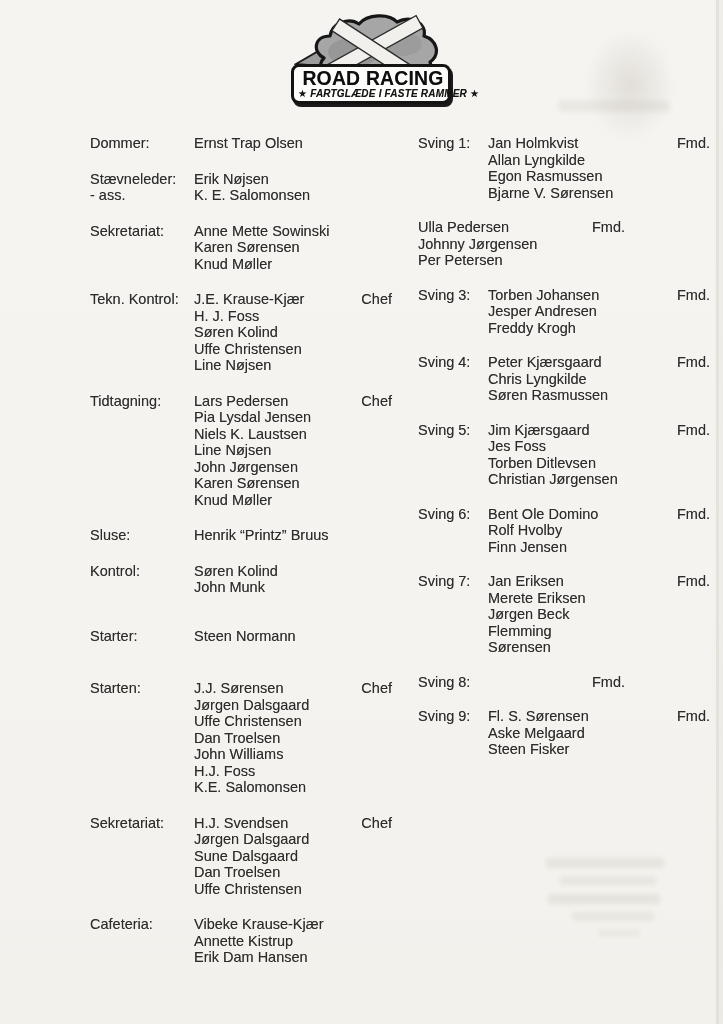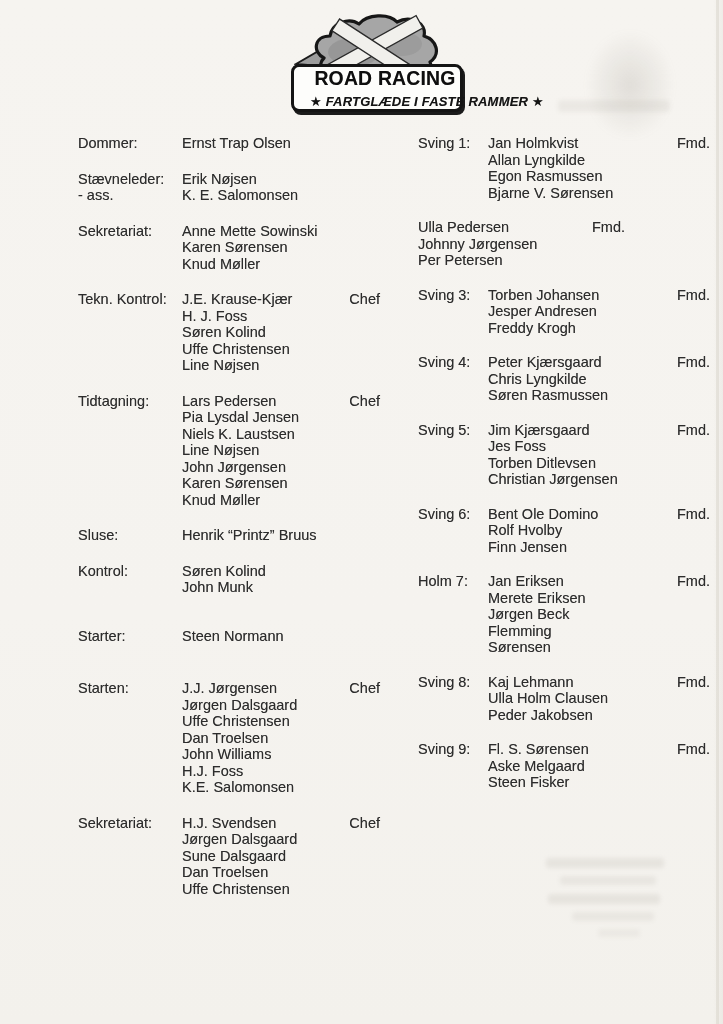--- a/index.html
+++ b/index.html
@@ -49,45 +49,44 @@
   .banner {
     position: absolute;
     left: 3px;
     top: 52px;
     width: 150px;
     background: #fdfdfb;
     border: 3px solid #141414;
     border-radius: 8px;
     box-shadow: 2px 3px 0 0 #1b1b1b;
     text-align: center;
-    padding: 1px 0 3px 16px;
+    padding: 1px 0 3px 4px;
   }
   .banner-title {
     font-weight: 700;
     font-size: 20px;
     line-height: 21px;
     letter-spacing: 0.2px;
     color: #0e0e0e;
     white-space: nowrap;
     transform: scaleX(0.97);
     transform-origin: center;
   }
   .banner-tagline {
     font-weight: 700;
     font-style: italic;
-    font-size: 13px;
+    font-size: 10px;
     line-height: 9px;
     letter-spacing: 0.2px;
     color: #141414;
     white-space: nowrap;
-    margin-top: 8px;
   }
   
   .col { position: absolute; top: 135px; }
-  .col-left  { left: 78px;  width: 302px; }
+  .col-left  { left: 90px;  width: 302px; }
   .col-right { left: 418px; width: 292px; }
   .section { display: grid; margin-bottom: 19px; }
   .col-left  .section { grid-template-columns: 104px 158px 1fr; }
   .col-right .section { grid-template-columns: 70px 137px 1fr; margin-bottom: 18px; }
   
   .col-left .section:nth-child(8) { margin-bottom: 36px; margin-top: 32px; }
   .role-label, .names-list, .tag-label { white-space: nowrap; }
   .tag-label { text-align: right; }
   
   .artifact {
@@ -232,21 +231,21 @@
           <div>Steen Normann</div>
         </div>
       <div class="tag-label"></div>
     </div>
 
     <div class="section">
       <div class="role-label">
           <div>Starten:</div>
         </div>
       <div class="names-list">
-          <div>J.J. Jørgensen</div>
+          <div>J.J. Sørensen</div>
           <div>Jørgen Dalsgaard</div>
           <div>Uffe Christensen</div>
           <div>Dan Troelsen</div>
           <div>John Williams</div>
           <div>H.J. Foss</div>
           <div>K.E. Salomonsen</div>
         </div>
       <div class="tag-label">Chef</div>
     </div>
 
@@ -257,20 +256,31 @@
       <div class="names-list">
           <div>H.J. Svendsen</div>
           <div>Jørgen Dalsgaard</div>
           <div>Sune Dalsgaard</div>
           <div>Dan Troelsen</div>
           <div>Uffe Christensen</div>
         </div>
       <div class="tag-label">Chef</div>
     </div>
 
+    <div class="section">
+      <div class="role-label">
+          <div>Cafeteria:</div>
+        </div>
+      <div class="names-list">
+          <div>Vibeke Krause-Kjær</div>
+          <div>Annette Kistrup</div>
+          <div>Erik Dam Hansen</div>
+        </div>
+      <div class="tag-label"></div>
+    </div>
   </div>
 
   <div class="col col-right" id="col-right">
     <div class="section">
       <div class="role-label">
           <div>Sving 1:</div>
         </div>
       <div class="names-list">
           <div>Jan Holmkvist</div>
           <div>Allan Lyngkilde</div>
@@ -333,40 +343,35 @@
       <div class="names-list">
           <div>Bent Ole Domino</div>
           <div>Rolf Hvolby</div>
           <div>Finn Jensen</div>
         </div>
       <div class="tag-label">Fmd.</div>
     </div>
 
     <div class="section">
       <div class="role-label">
-          <div>Holm 7:</div>
+          <div>Sving 7:</div>
         </div>
       <div class="names-list">
           <div>Jan Eriksen</div>
           <div>Merete Eriksen</div>
           <div>Jørgen Beck</div>
           <div>Flemming</div>
           <div>Sørensen</div>
         </div>
       <div class="tag-label">Fmd.</div>
     </div>
 
     <div class="section">
       <div class="role-label">
           <div>Sving 8:</div>
-        </div>
-      <div class="names-list">
-          <div>Kaj Lehmann</div>
-          <div>Ulla Holm Clausen</div>
-          <div>Peder Jakobsen</div>
         </div>
       <div class="tag-label">Fmd.</div>
     </div>
 
     <div class="section">
       <div class="role-label">
           <div>Sving 9:</div>
         </div>
       <div class="names-list">
           <div>Fl. S. Sørensen</div>

